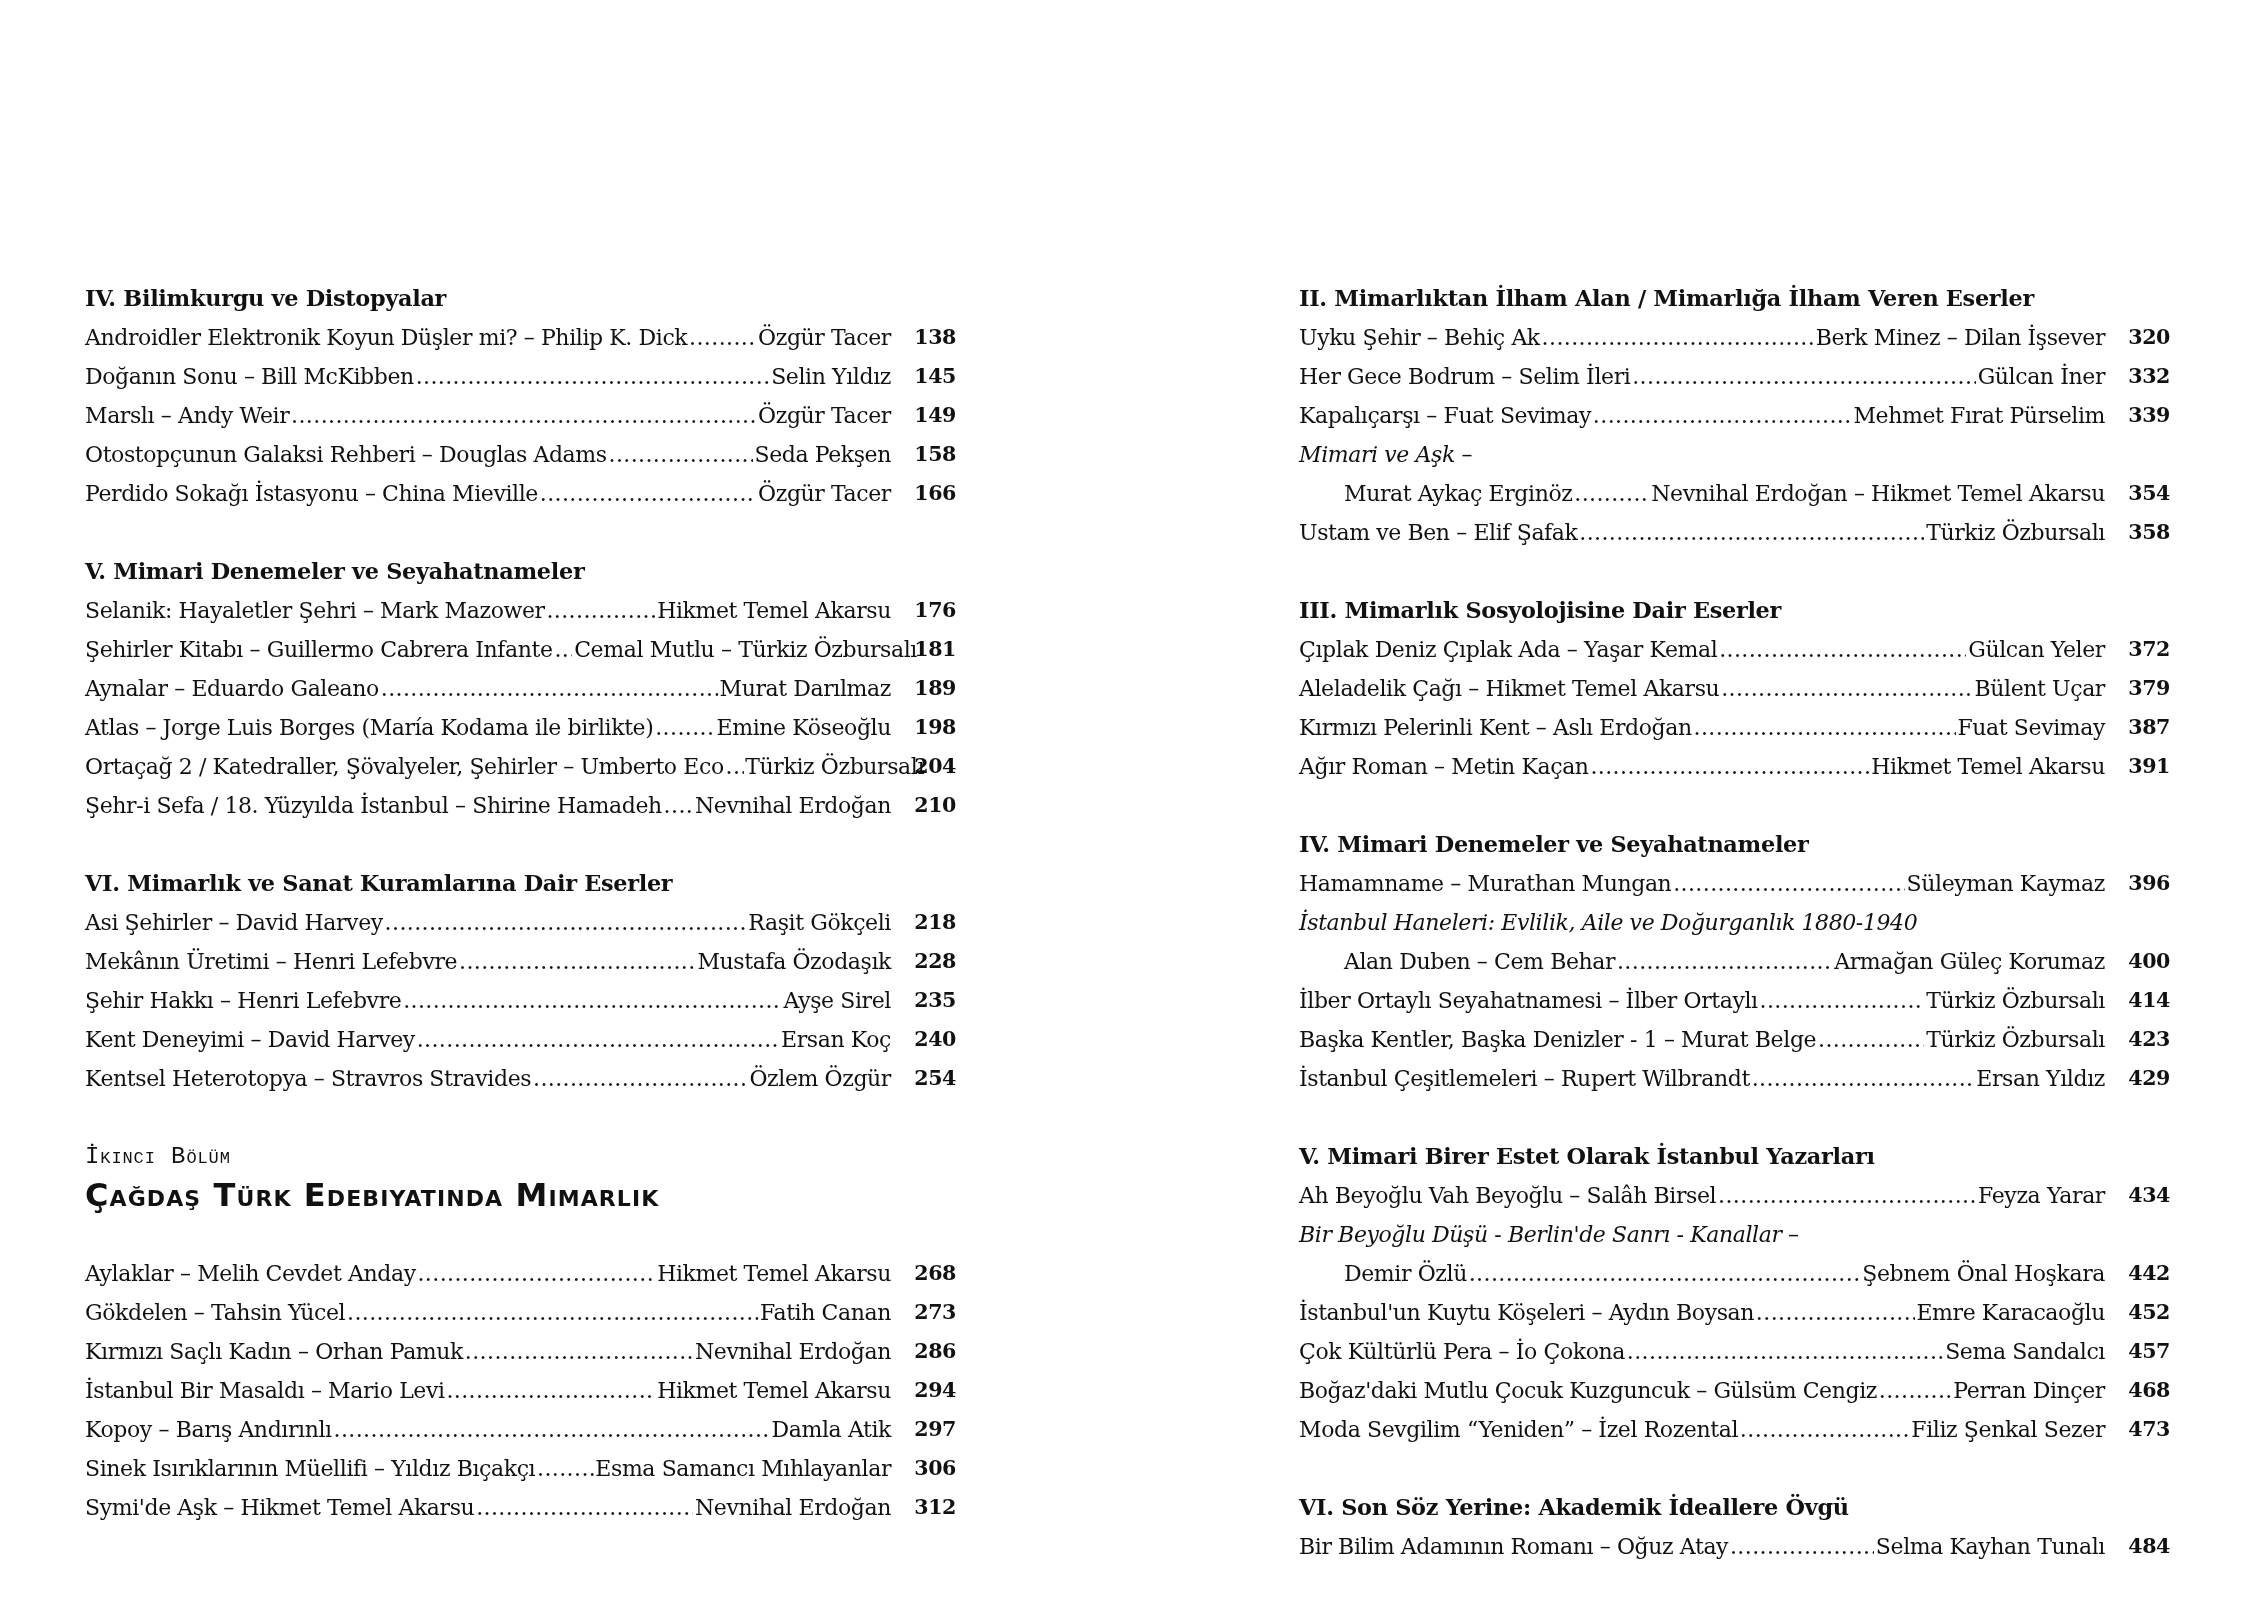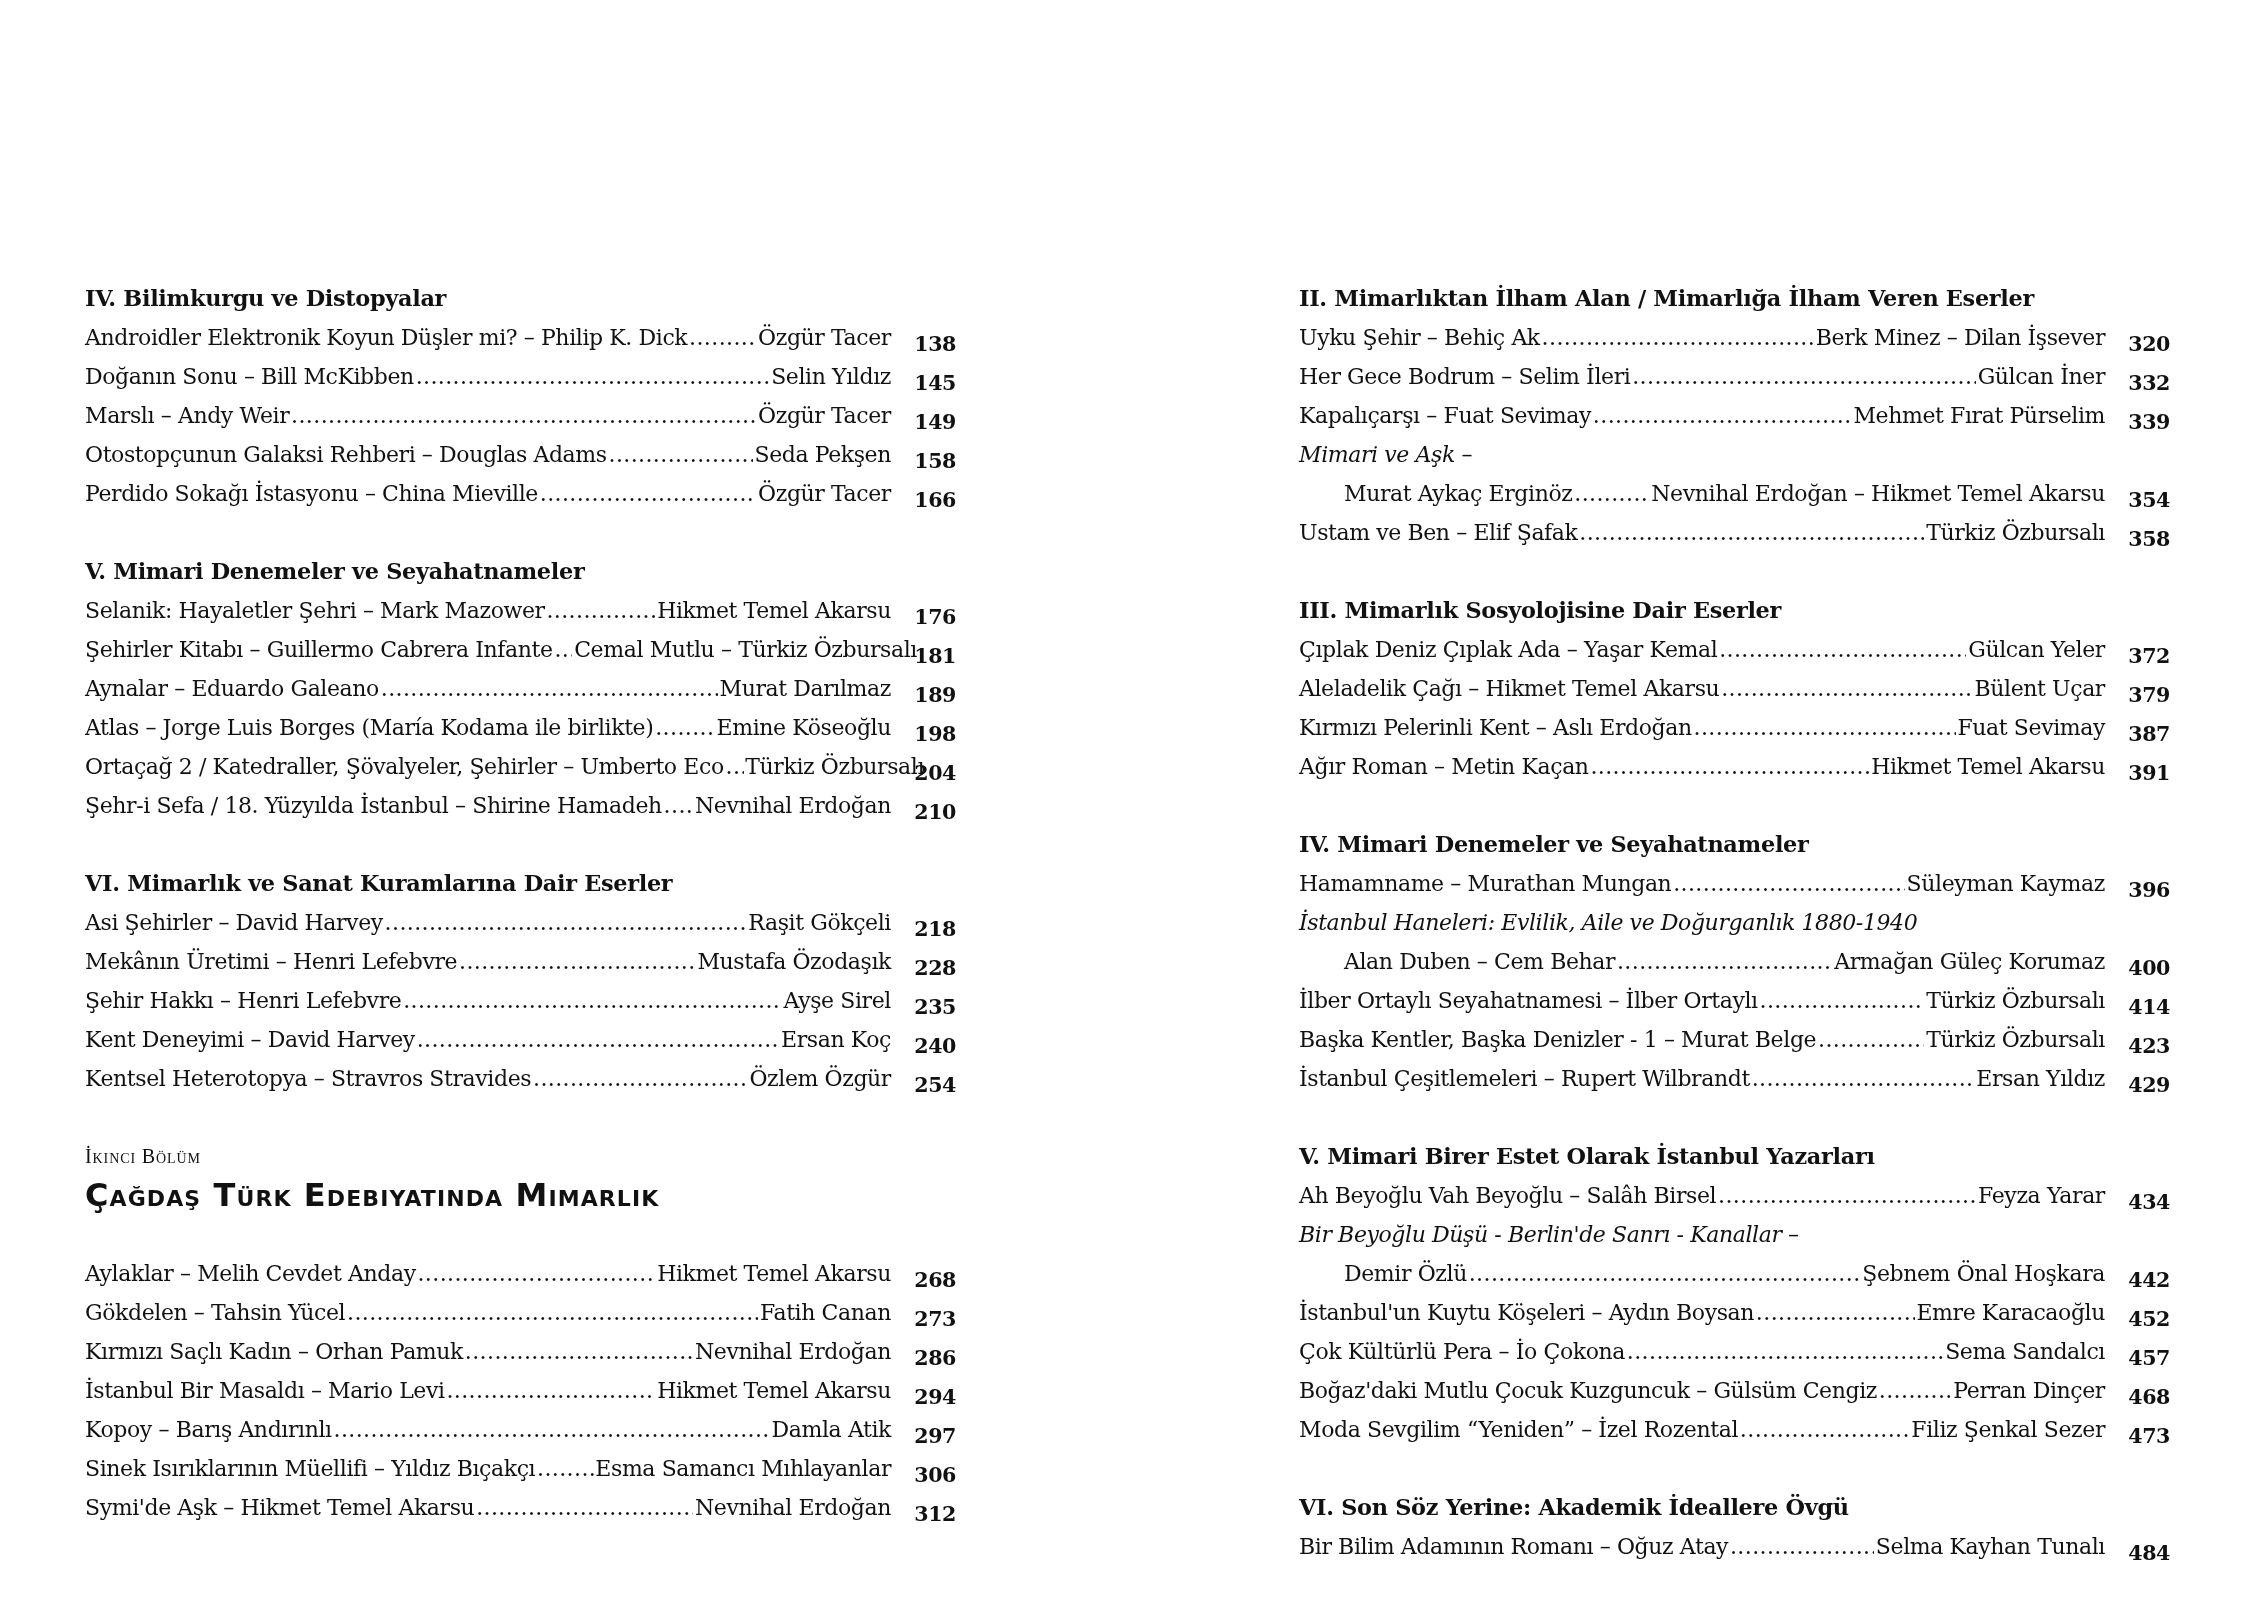--- a/index.html
+++ b/index.html
@@ -24,23 +24,23 @@
     font-size: 22px;
     white-space: nowrap;
   }
   .row.blank { }
   .section-heading {
     font-weight: bold;
     font-size: 22.4px;
     letter-spacing: -0.3px;
   }
   .part-label {
-    font-family: Liberation Serif, serif;
+    font-family: Liberation Mono, monospace;
     font-variant: small-caps;
-    font-size: 20px;
+    font-size: 24px;
     letter-spacing: 0.9px;
     font-weight: normal;
   }
   .part-title {
     font-family: "DejaVu Sans", "Liberation Sans", sans-serif;
     font-variant: small-caps;
     font-weight: bold;
     font-size: 32px;
     letter-spacing: 1.1px;
   }
@@ -58,21 +58,21 @@
     flex: 1 1 auto; overflow: hidden; min-width: 18px;
     margin: 0 1.8px;
   }
   .entry .leader::after {
     content: "........................................................................................................................................................................................................................................................";
     letter-spacing: 0.4px;
   }
   .entry .translator { flex: none; }
   .entry .pageno {
     position: absolute; right: 0; width: 54px; text-align: right;
-    font-weight: bold; font-size: 20.6px; margin-top: 7px;
+    font-weight: bold; font-size: 20.6px;
   }
   .entry.continued { }
   .title-only .title { font-style: italic; }
 </style>
 </head>
 <body>
 
 <div class="page left">
   <div class="toc">
       <div class="row section-heading">IV. Bilimkurgu ve Distopyalar</div>

